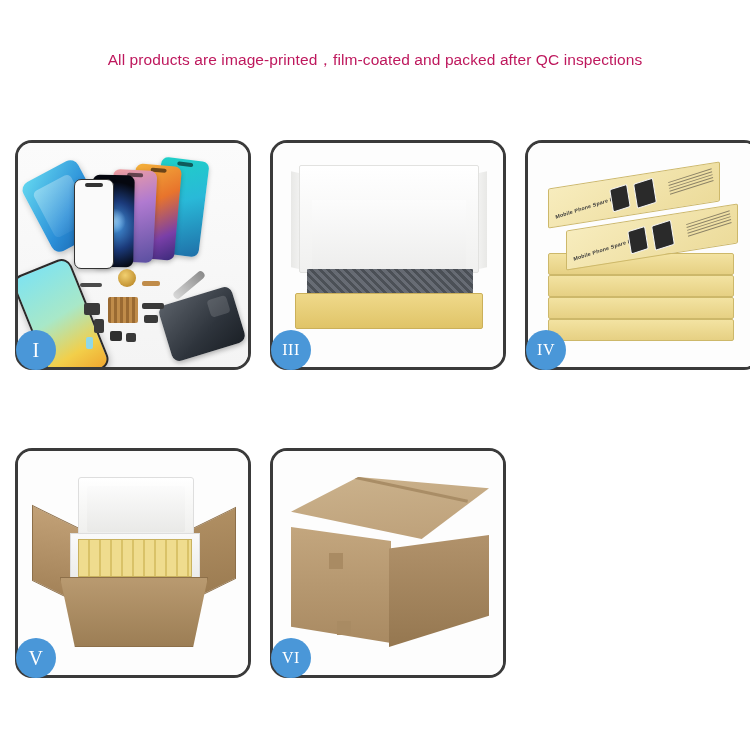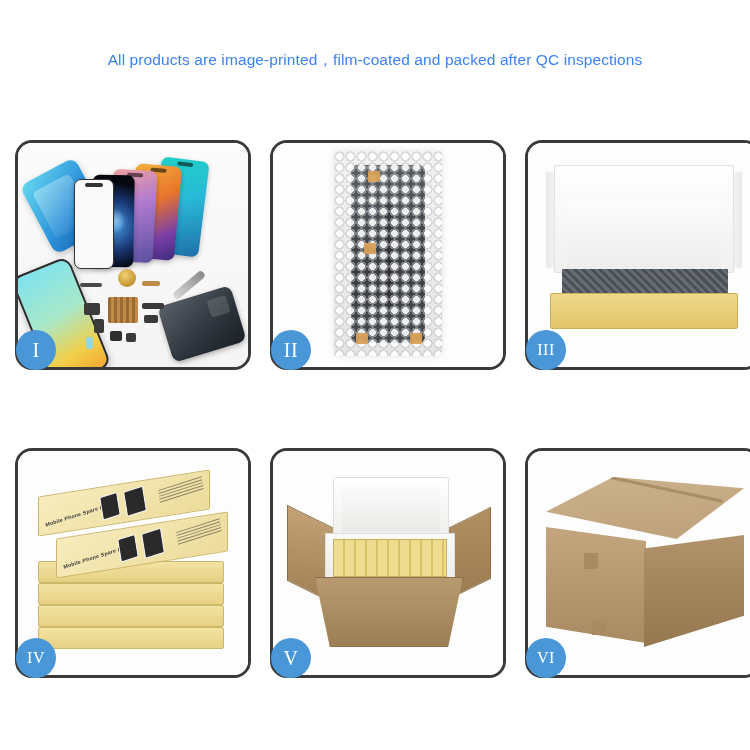--- a/index.html
+++ b/index.html
@@ -10,21 +10,21 @@
   }
   #page{width:750px;height:750px;position:relative;}
 
   
   .header{width:750px;text-align:center;padding-top:40px;box-sizing:border-box;}
   .main-title{
     font-size:35px;font-weight:400;letter-spacing:2.2px;color:#0d0d0d;
     line-height:40px;white-space:nowrap;
   }
   .subtitle{
-    font-size:15.5px;font-weight:400;color:#3b82f6;letter-spacing:.1px;
+    font-size:15.5px;font-weight:400;color:#be185d;letter-spacing:.1px;
     margin-top:10px;white-space:nowrap;
   }
 
   
   .grid{
     position:absolute;left:15px;top:140px;width:725px;height:560px;
     display:grid;grid-template-columns:236px 236px 236px;
     grid-template-rows:230px 230px;column-gap:19px;row-gap:78px;
   }
   .panel{
@@ -239,33 +239,20 @@
           <div class="flexcable" style="left:64px;top:40px;width:14px;height:8px;"></div>
           <div class="pt" style="left:30px;top:56px;width:12px;height:10px;background:#2f2f2f;"></div>
           <div class="pt" style="left:46px;top:58px;width:10px;height:9px;background:#3a3a3a;"></div>
           <div class="pt" style="left:6px;top:62px;width:7px;height:12px;background:#8fd8e8;"></div>
           <div class="tool"></div>
         </div>
       </div>
       <div class="badge narrow">I</div>
     </div>
 
-    <div class="panel">
-      <div class="panel-inner p2">
-        <div class="bubblebag">
-          <div class="inner-screen"></div>
-          <div class="bubbles"></div>
-          <div class="tape t1"></div>
-          <div class="tape t2"></div>
-          <div class="tape t3"></div>
-          <div class="tape t4"></div>
-        </div>
-      </div>
-      <div class="badge narrow">II</div>
-    </div>
 
     <div class="panel">
       <div class="panel-inner p3">
         <div class="box3">
           <div class="lid-flap-l"></div>
           <div class="lid-flap-r"></div>
           <div class="lid3"></div>
           <div class="content3"></div>
           <div class="base3"></div>
         </div>

